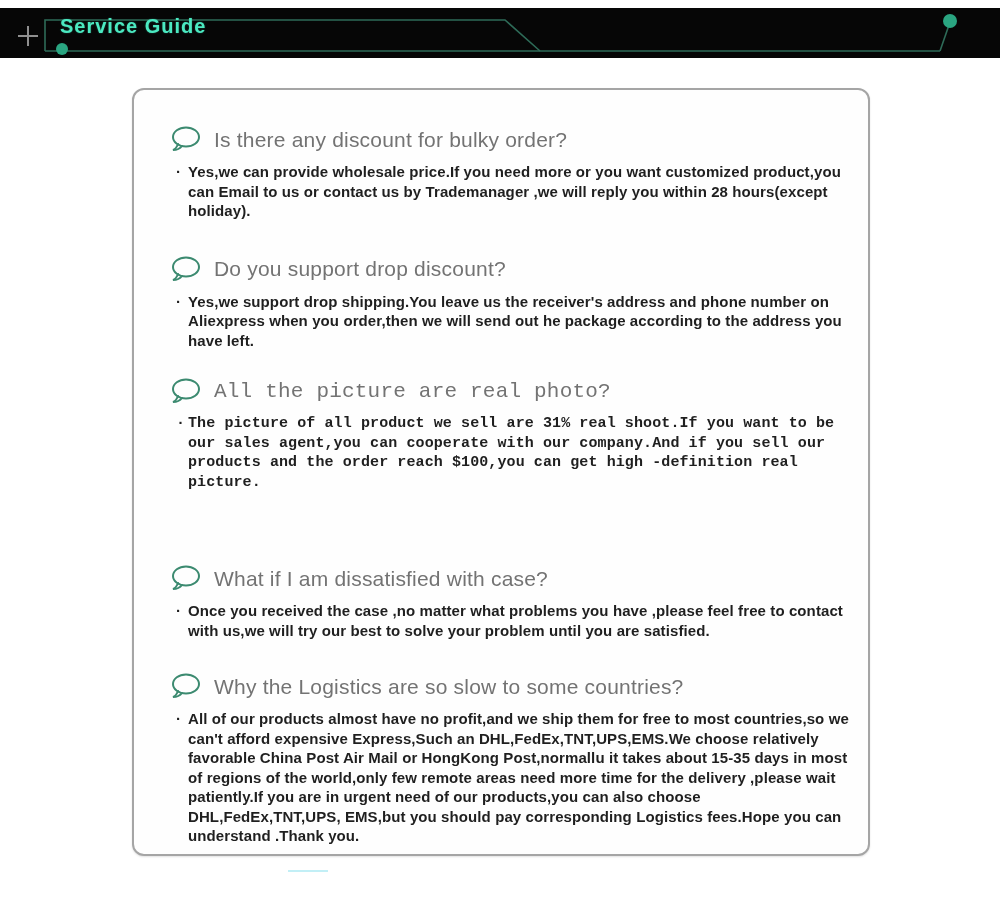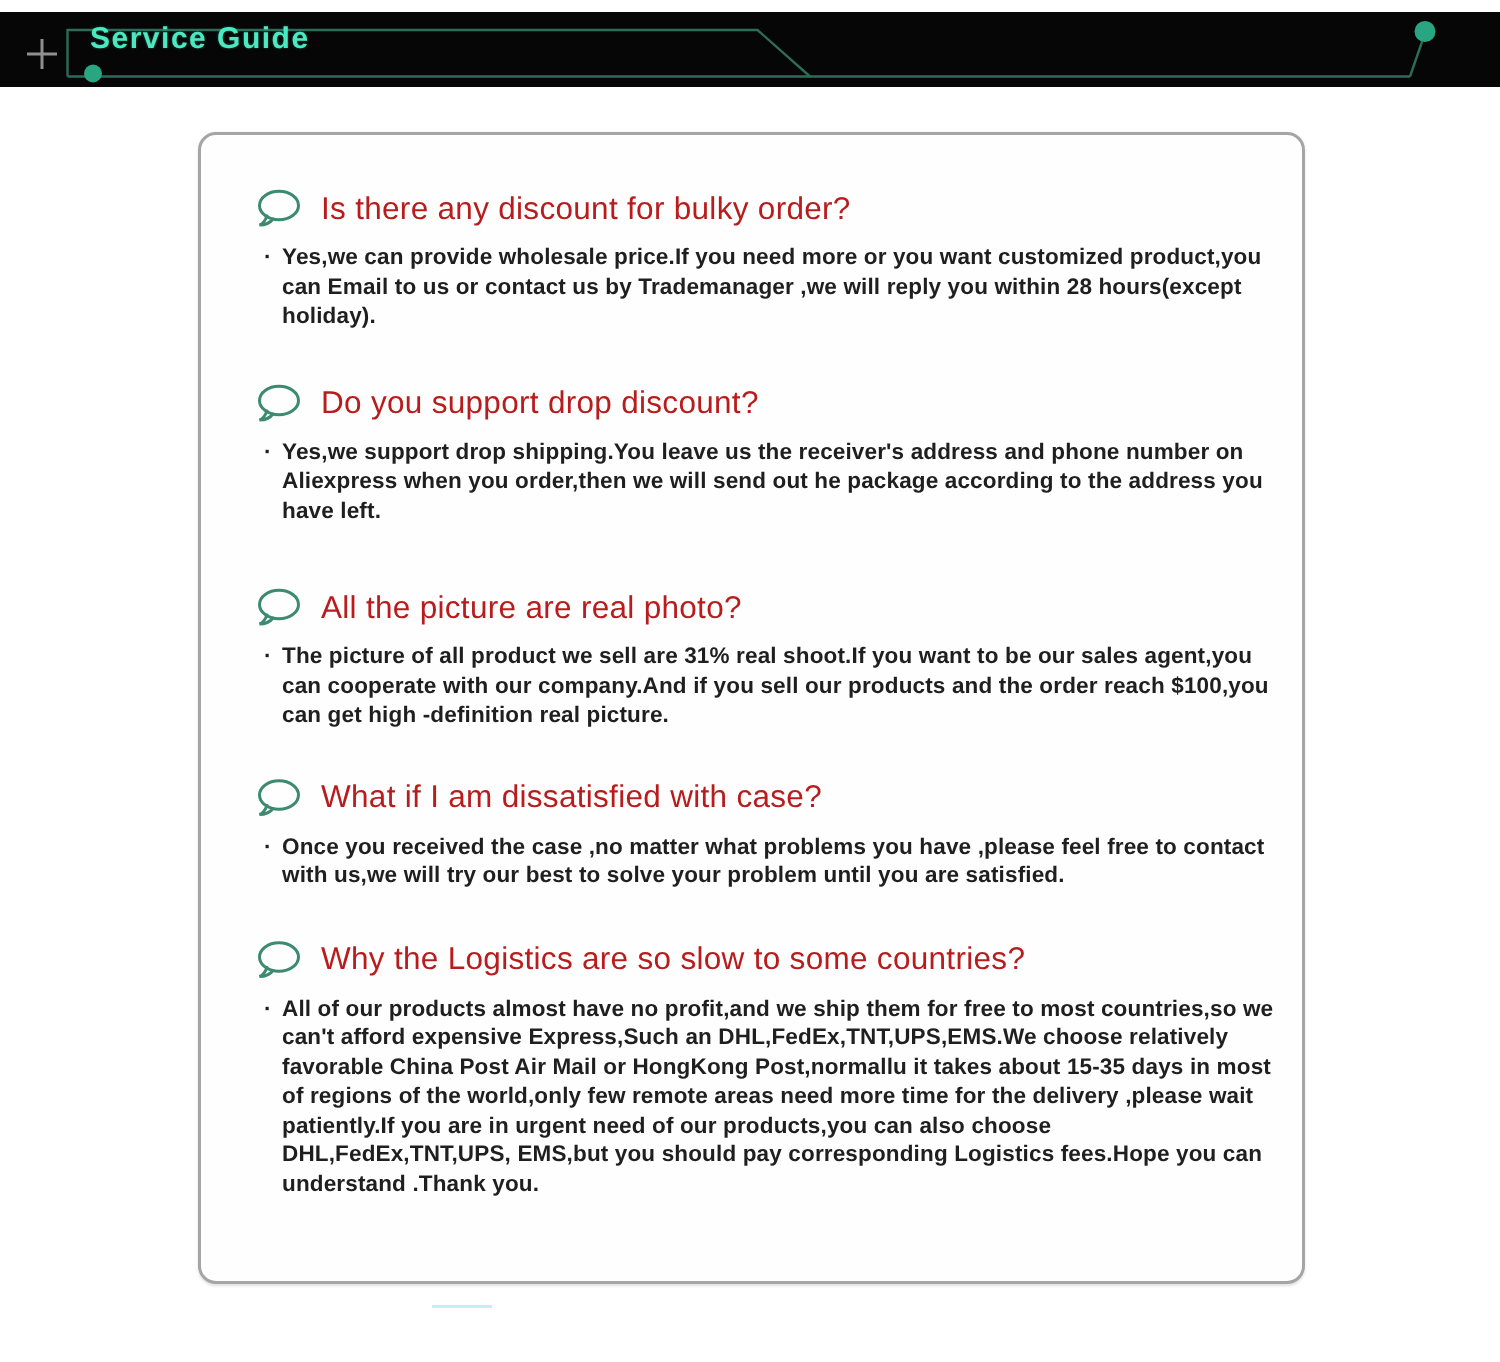--- a/index.html
+++ b/index.html
@@ -52,34 +52,34 @@
     background: #fefefe;
     border: 2px solid #a5a5a5;
     border-radius: 12px;
     box-sizing: border-box;
     box-shadow: 0 1px 2px rgba(0,0,0,0.12);
   }
 
   .faq-item { margin-left: 36px; margin-right: 16px; }
   .faq-item.i1 { margin-top: 36px; }
   .faq-item.i2 { margin-top: 35px; }
-  .faq-item.i3 { margin-top: 42px; }
-  .faq-item.i4 { margin-top: 32px; }
+  .faq-item.i3 { margin-top: 28px; font-family: Liberation Mono, monospace; }
+  .faq-item.i4 { margin-top: 73px; }
   .faq-item.i5 { margin-top: 33px; }
 
   .faq-q-row {
     display: flex;
     align-items: center;
     gap: 13px;
   }
   .bubble-icon { flex: 0 0 auto; display: block; }
   .faq-question {
     font-size: 21px;
     font-weight: normal;
-    color: #b91c1c;
+    color: #737373;
     letter-spacing: 0.2px;
   }
 
   .faq-answer {
     display: flex;
     margin-top: 9px;
     margin-left: 6px;
     color: #1f1f1f;
     font-weight: bold;
     font-size: 15px;

